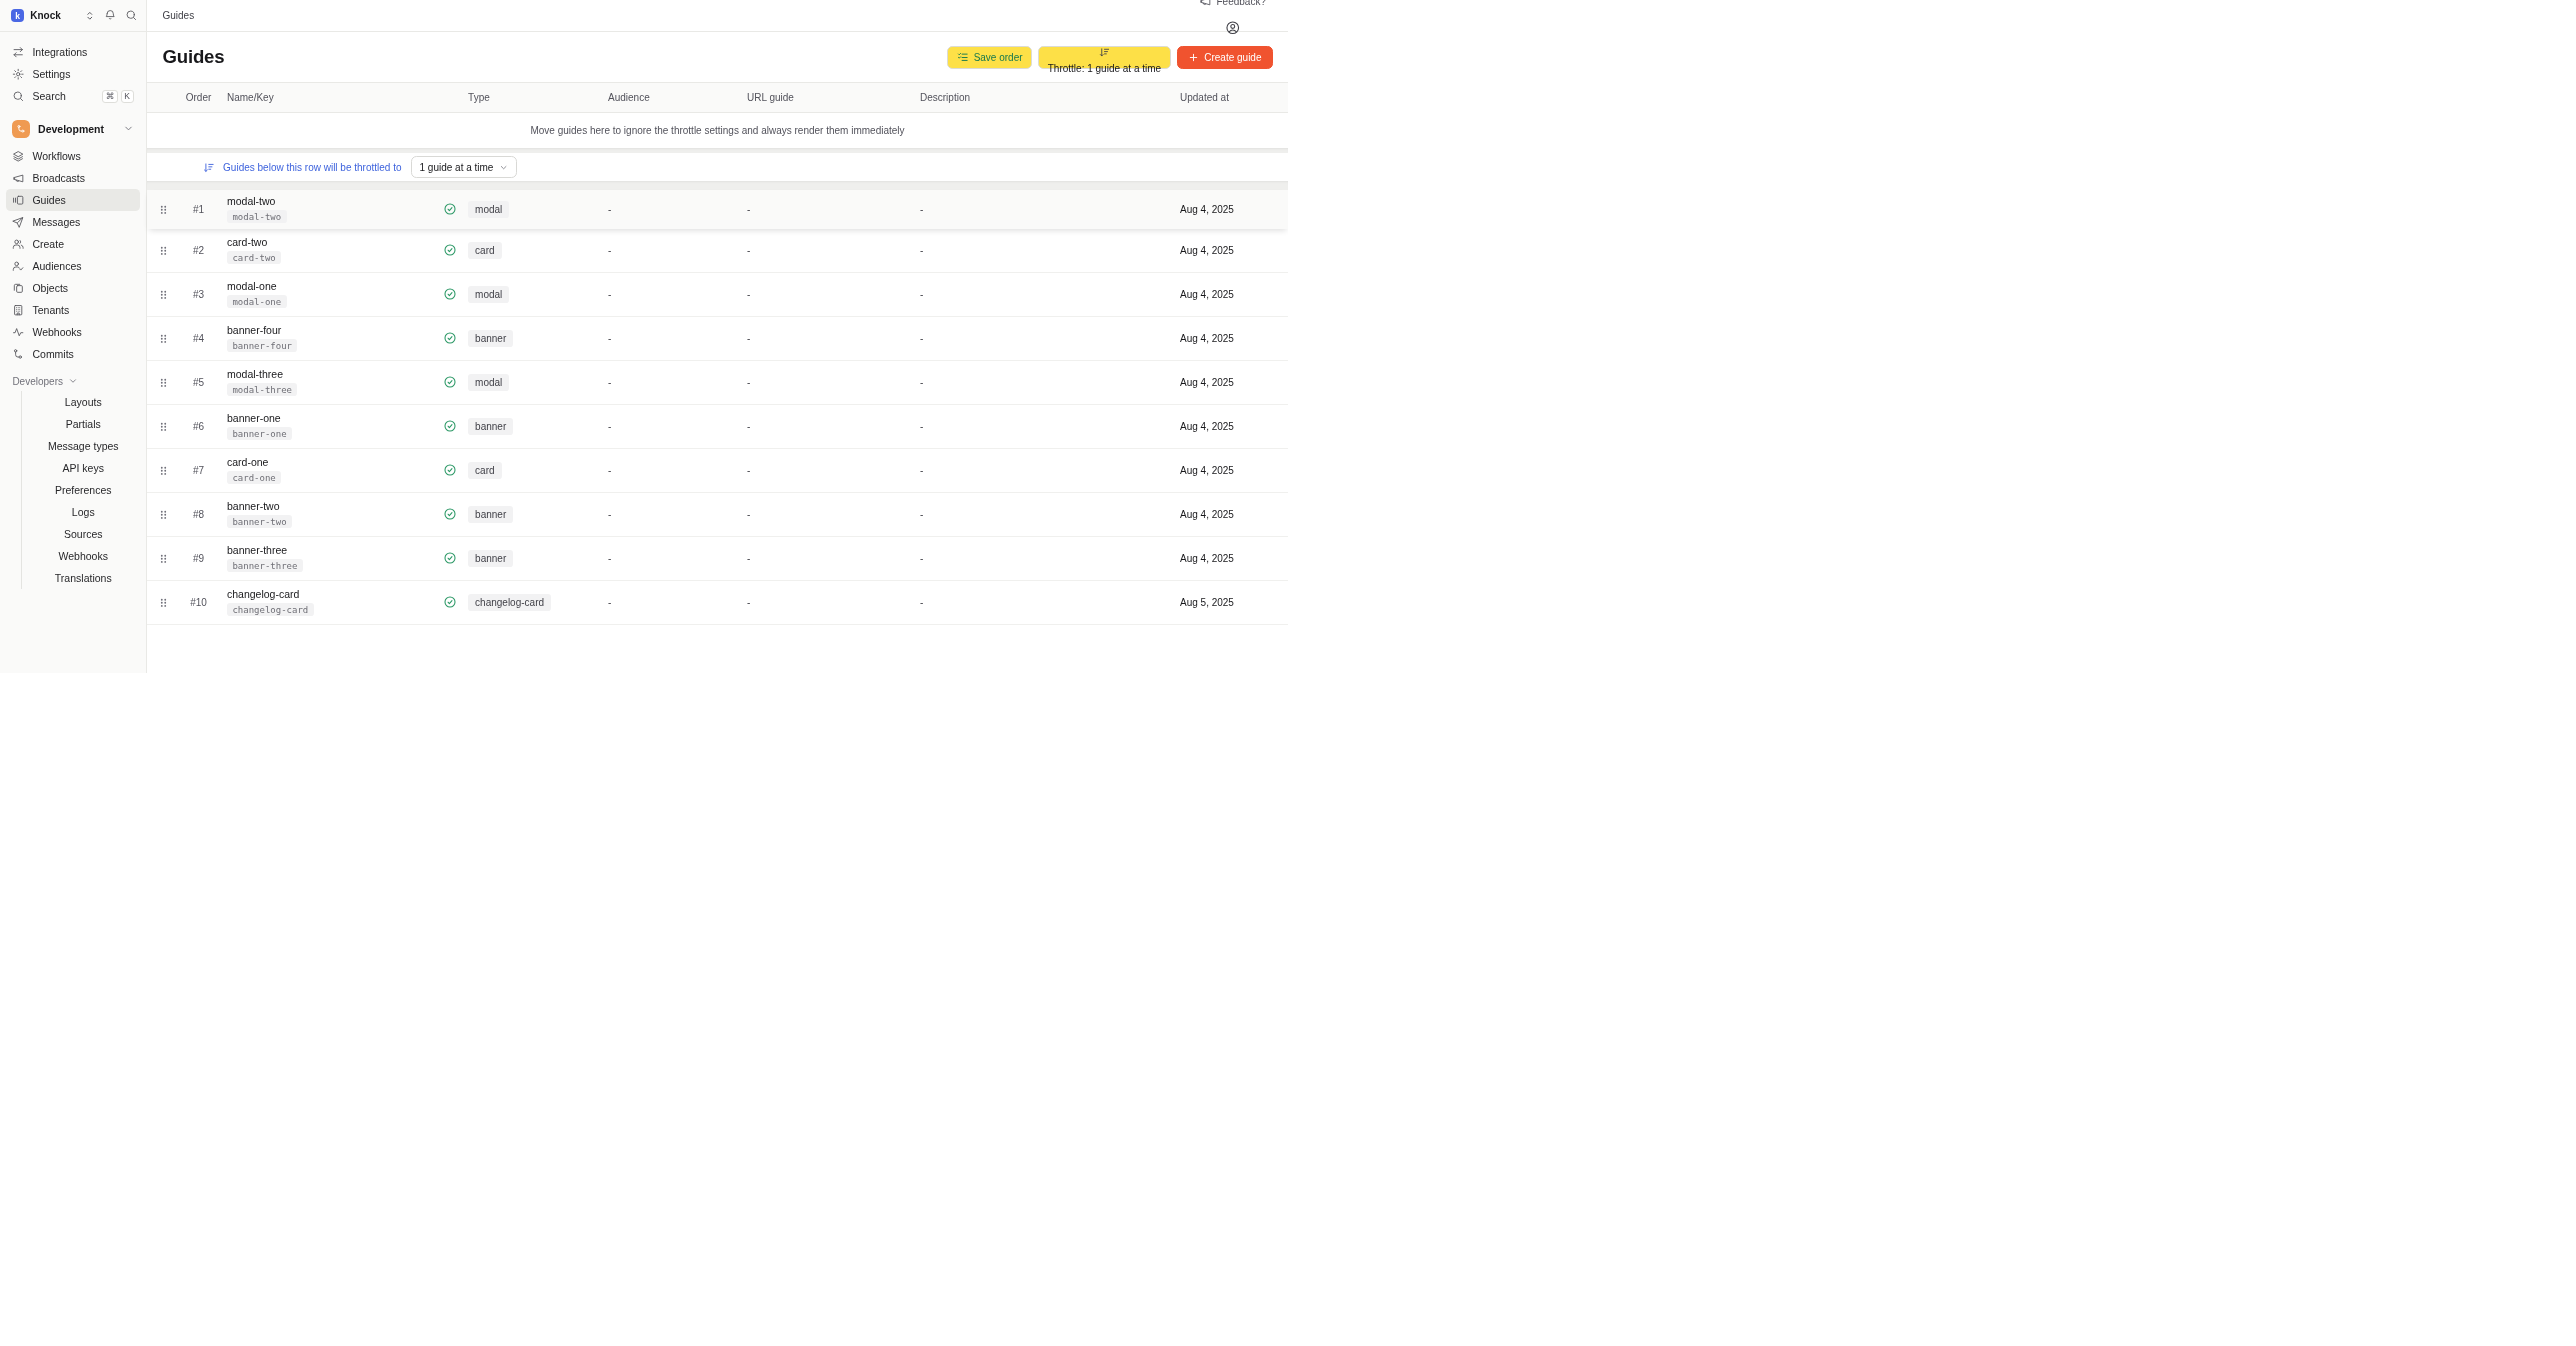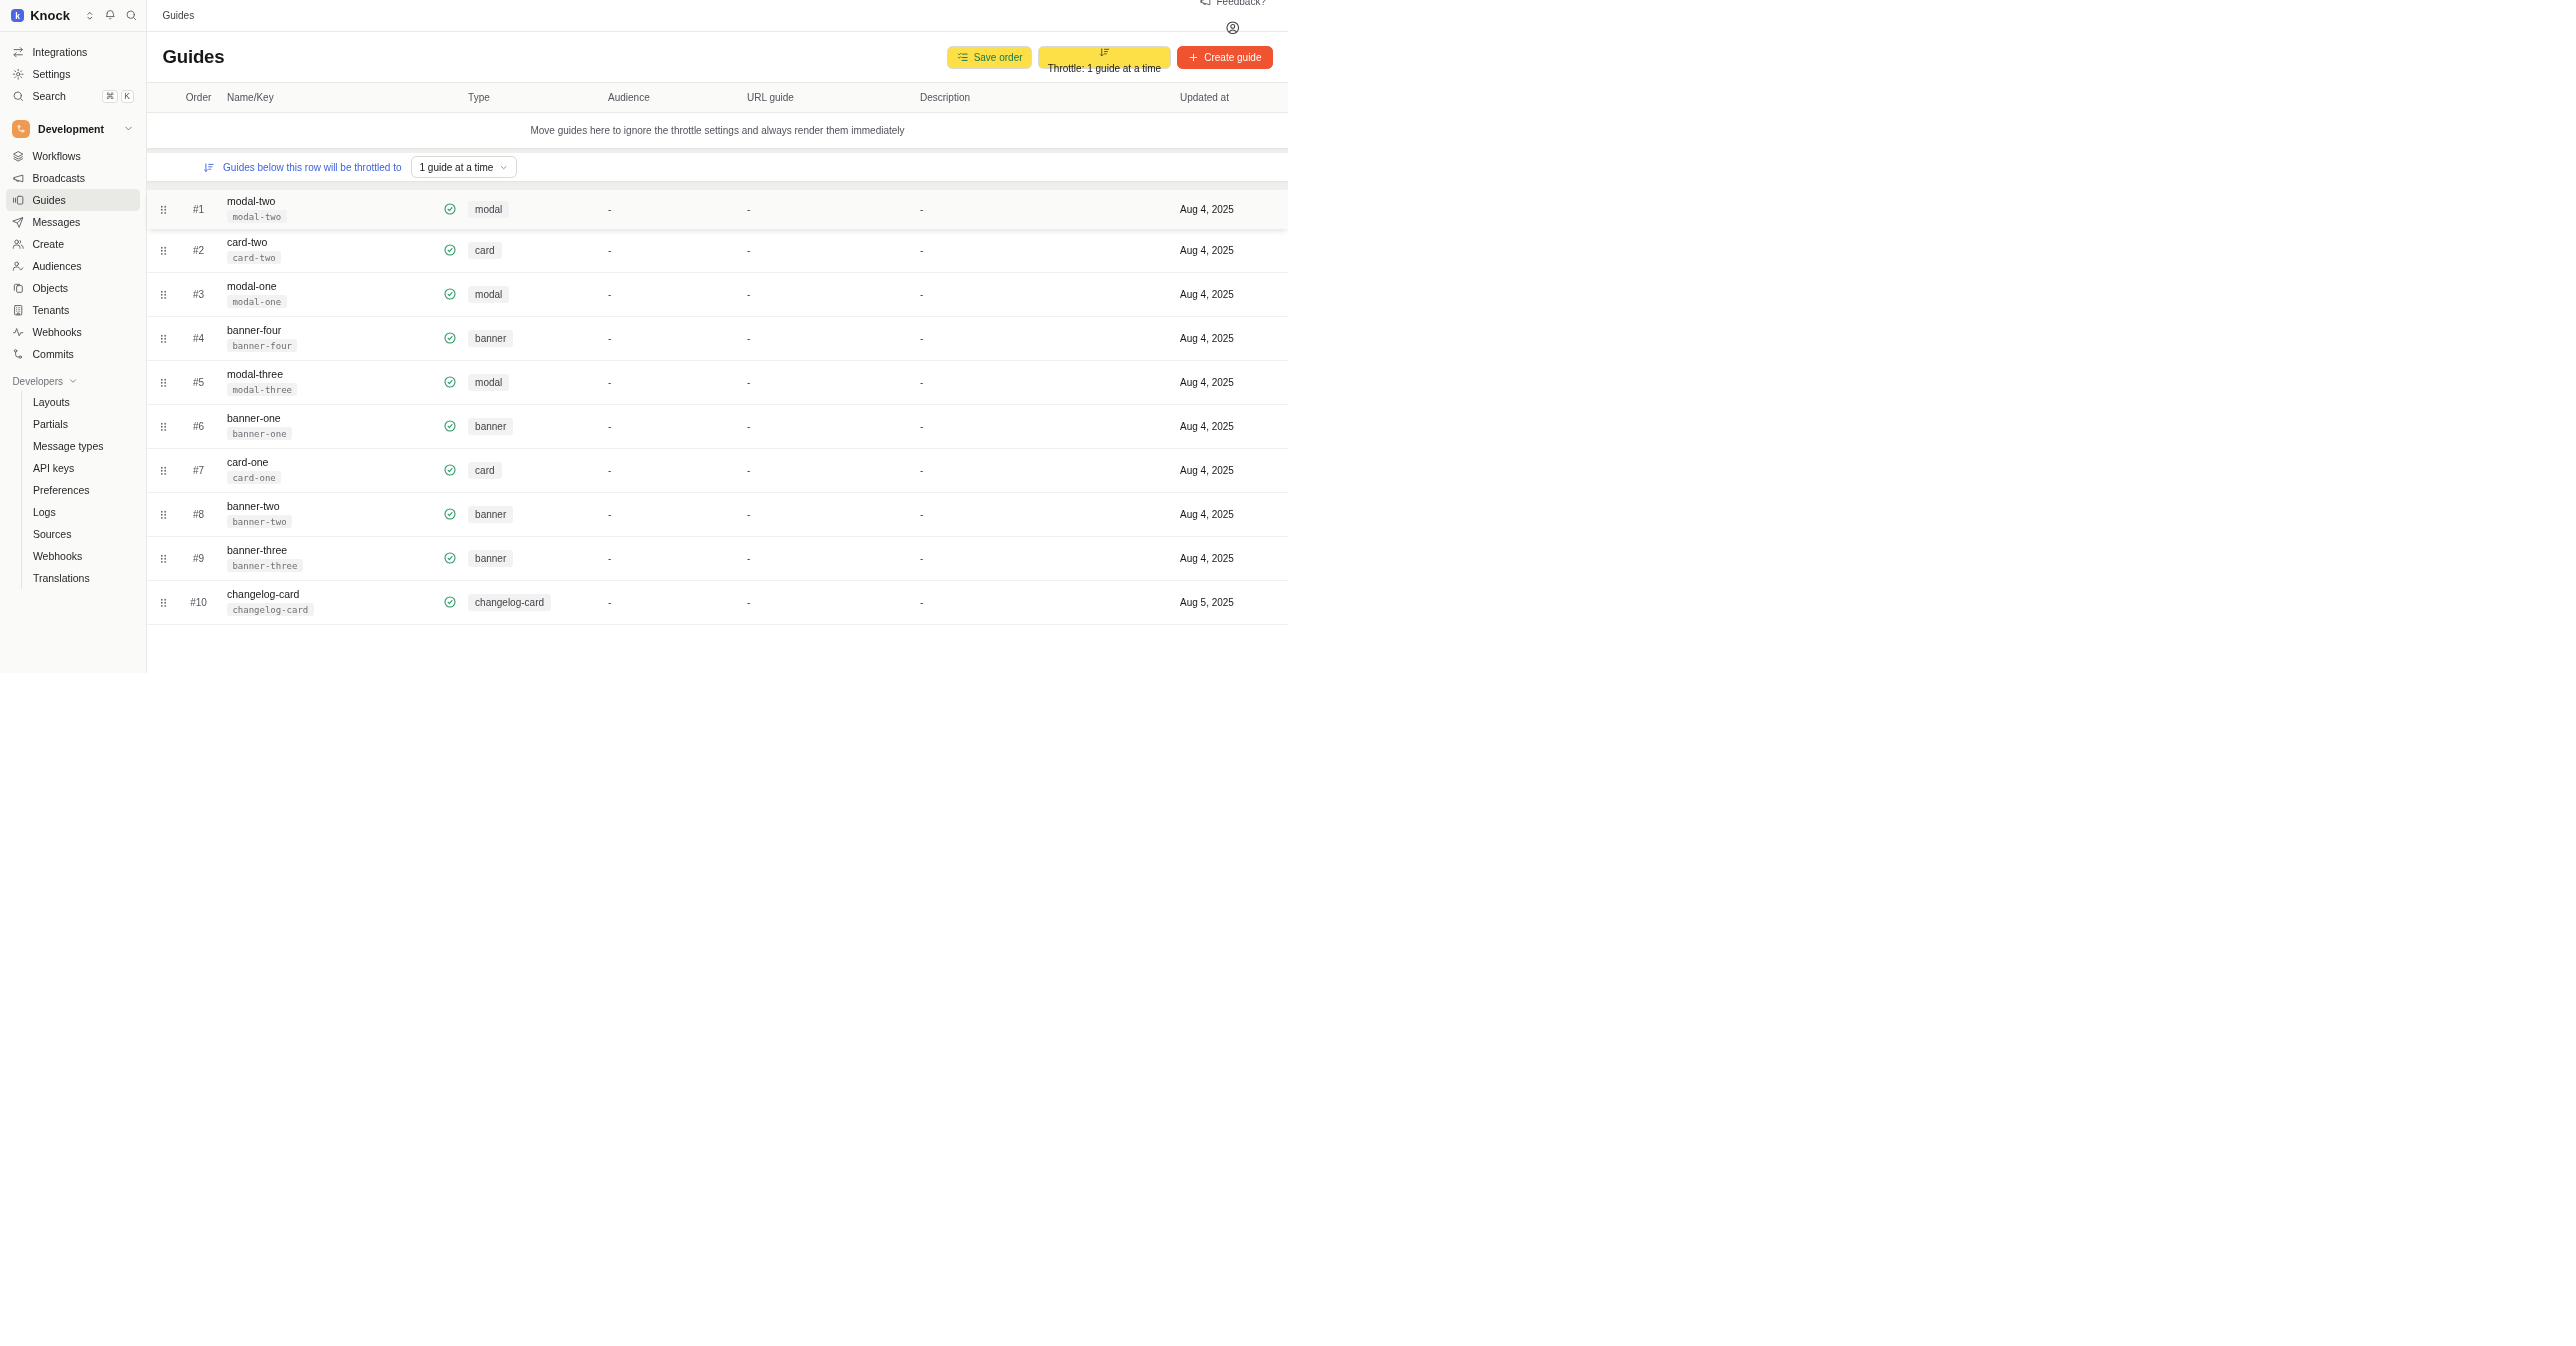--- a/index.html
+++ b/index.html
@@ -6,35 +6,35 @@
   html,body { width:1288px; height:673px; overflow:hidden; }
   body { font-family:"Liberation Sans","DejaVu Sans",sans-serif; color:#18181B; background:#fff; }
   svg { display:block; flex:none; }
 
   .app { display:flex; width:1288px; height:673px; }
 
   
   .sidebar { width:147px; height:100%; background:#FAFAF9; border-right:0.8px solid #E9E9E6; flex:none; }
   .ws-header { height:32px; display:flex; align-items:center; gap:6.2px; padding:0 8.5px 0 11px; border-bottom:0.8px solid #E9E9E6; }
   .logo { width:13px; height:13px; border-radius:3.9px; background:#4A67E4; color:#fff; font-size:8.5px; font-weight:700; display:flex; align-items:center; justify-content:center; }
-  .ws-name { font-size:13px; font-weight:600; color:#18181B; flex:1; }
+  .ws-name { font-size:10px; font-weight:600; color:#18181B; flex:1; }
   .hicons { display:flex; align-items:center; gap:8.5px; color:#55555A; }
   .nav { padding:9.3px 6.2px 0; }
   .item { height:22px; border-radius:4.6px; display:flex; align-items:center; gap:7.7px; padding:0 6.2px; font-size:10.5px; color:#27272A; cursor:default; }
   .item .ic { color:#55555A; }
   .item.selected { background:#E9E9E6; }
   .keys { margin-left:auto; display:flex; gap:3.1px; }
   .key-cap { min-width:13px; height:13px; border:0.8px solid #DEDEDA; border-radius:3.1px; background:#fff; font-size:8.5px; color:#52525B; display:flex; align-items:center; justify-content:center; padding:0 2.3px; }
   .env-header { margin-top:10px; height:23px; display:flex; align-items:center; gap:7.7px; padding:0 6.2px; }
   .env-badge { width:18px; height:18px; border-radius:5.4px; background:#EF9A52; display:flex; align-items:center; justify-content:center; color:#fff; }
   .env-name { font-size:10.5px; font-weight:600; color:#18181B; flex:1; }
   .env-list { margin-top:4.6px;text-align:right; }
   .dev-label { margin-top:6.2px; height:20px; display:flex; align-items:center; gap:4.6px; padding:0 6.2px; color:#71717A; font-size:10px; }
   .sub-list { margin-left:14.7px; border-left:0.8px solid #E4E4E1; }
-  .sub-list .item { padding-left:11px; border-radius:0; }
+  .sub-list .item { padding-left:11px; border-radius:0;justify-content:center; }
 
   
   .main { flex:1; display:flex; flex-direction:column; min-width:0; }
   .topbar { height:32px; border-bottom:0.8px solid #E9E9E6; display:flex; align-items:center; padding:0 22px 0 15.5px; }
   .crumb { font-size:10px; color:#3F3F46; }
   .tb-right { margin-left:auto; display:flex; align-items:center; gap:13px; color:#52525B;flex-direction:column; }
   .feedback { display:flex; align-items:center; gap:5.4px; font-size:10px; color:#52525B; cursor:default; }
 
   .page-head { height:50px; display:flex; align-items:center; padding:0 15.5px; }
   .page-title { font-size:18.6px; font-weight:700; letter-spacing:-0.2px; color:#18181B; }

